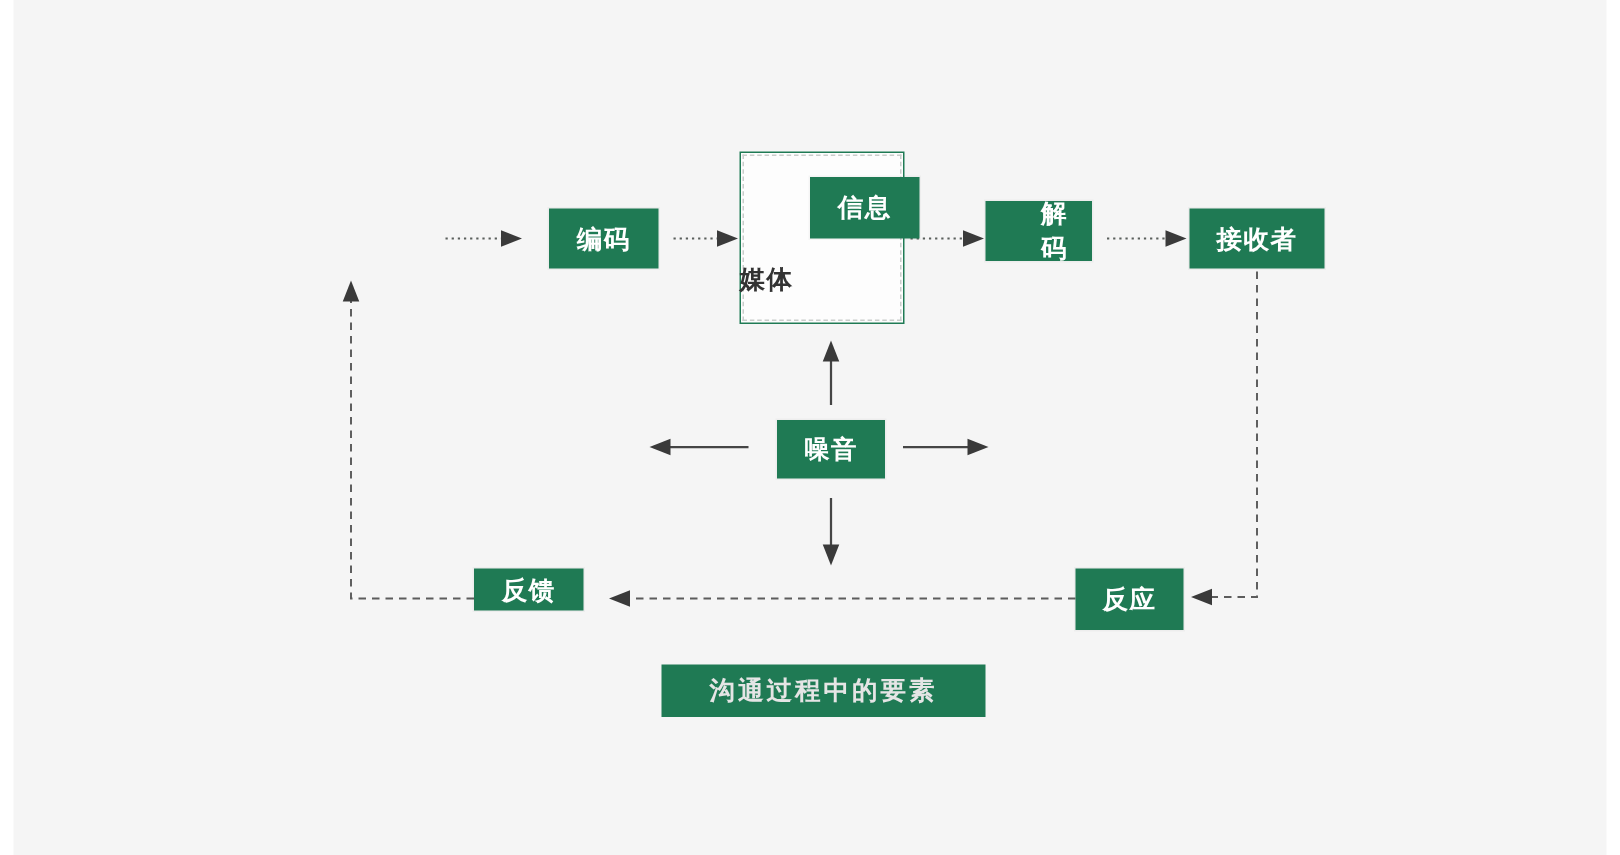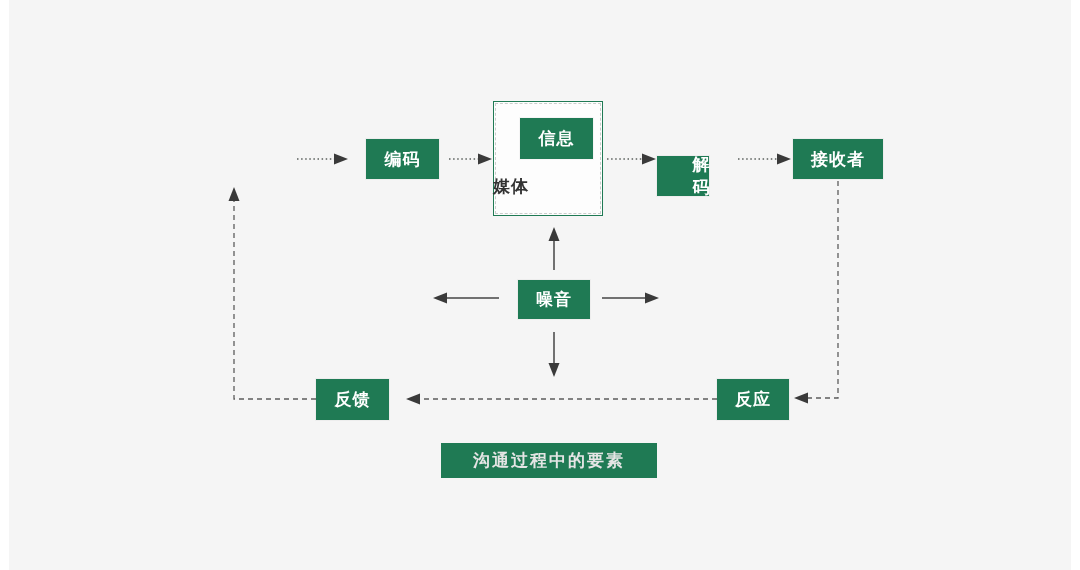--- a/index.html
+++ b/index.html
@@ -34,42 +34,42 @@
     letter-spacing: 1px;
     display: flex;
     align-items: center;
     justify-content: center;
     box-sizing: border-box;
     box-shadow: 0 0 0 1px rgba(0,0,0,0.03);
   }
 
   .node.sender   { left: 196px; top: 139px; width: 90px; height: 40px; }
   .node.encode   { left: 366px; top: 139px; width: 73px; height: 40px; }
-  .node.decode   { left: 657px; top: 156px; width: 52px; height: 40px; padding-left: 37px; }
+  .node.decode   { left: 657px; top: 134px; width: 71px; height: 40px; padding-left: 37px; }
   .node.receiver { left: 793px; top: 139px; width: 90px; height: 40px; }
   .node.noise    { left: 518px; top: 280px; width: 72px; height: 39px; text-align: right; }
-  .node.feedback { left: 316px; top: 379px; width: 73px; height: 41px; }
+  .node.feedback { left: 316px; top: 379px; width: 73px; height: 28px; }
   .node.response { left: 717px; top: 379px; width: 72px; height: 41px; font-family: Liberation Mono, monospace; }
 
   .media-container {
     position: absolute;
     left: 493px; top: 101px;
     width: 110px; height: 115px;
     background: #fdfdfd;
     border: 1.5px solid #1f7a54;
     box-sizing: border-box;
   }
   .media-container .selection-artifact {
     position: absolute;
     left: 1px; top: 1px; right: 1px; bottom: 1px;
     border: 1px dashed #c9cdcb;
     pointer-events: none;
   }
   .node.message {
-    left: 520px; top: 118px;
+    left: 540px; top: 118px;
     width: 73px; height: 41px;
   }
   .media-label {
     position: absolute;
     left: 493px; top: 175px;
     width: 110px;
     text-align: left;
     color: #333333;
     font-weight: bold;
     font-size: 17px;

